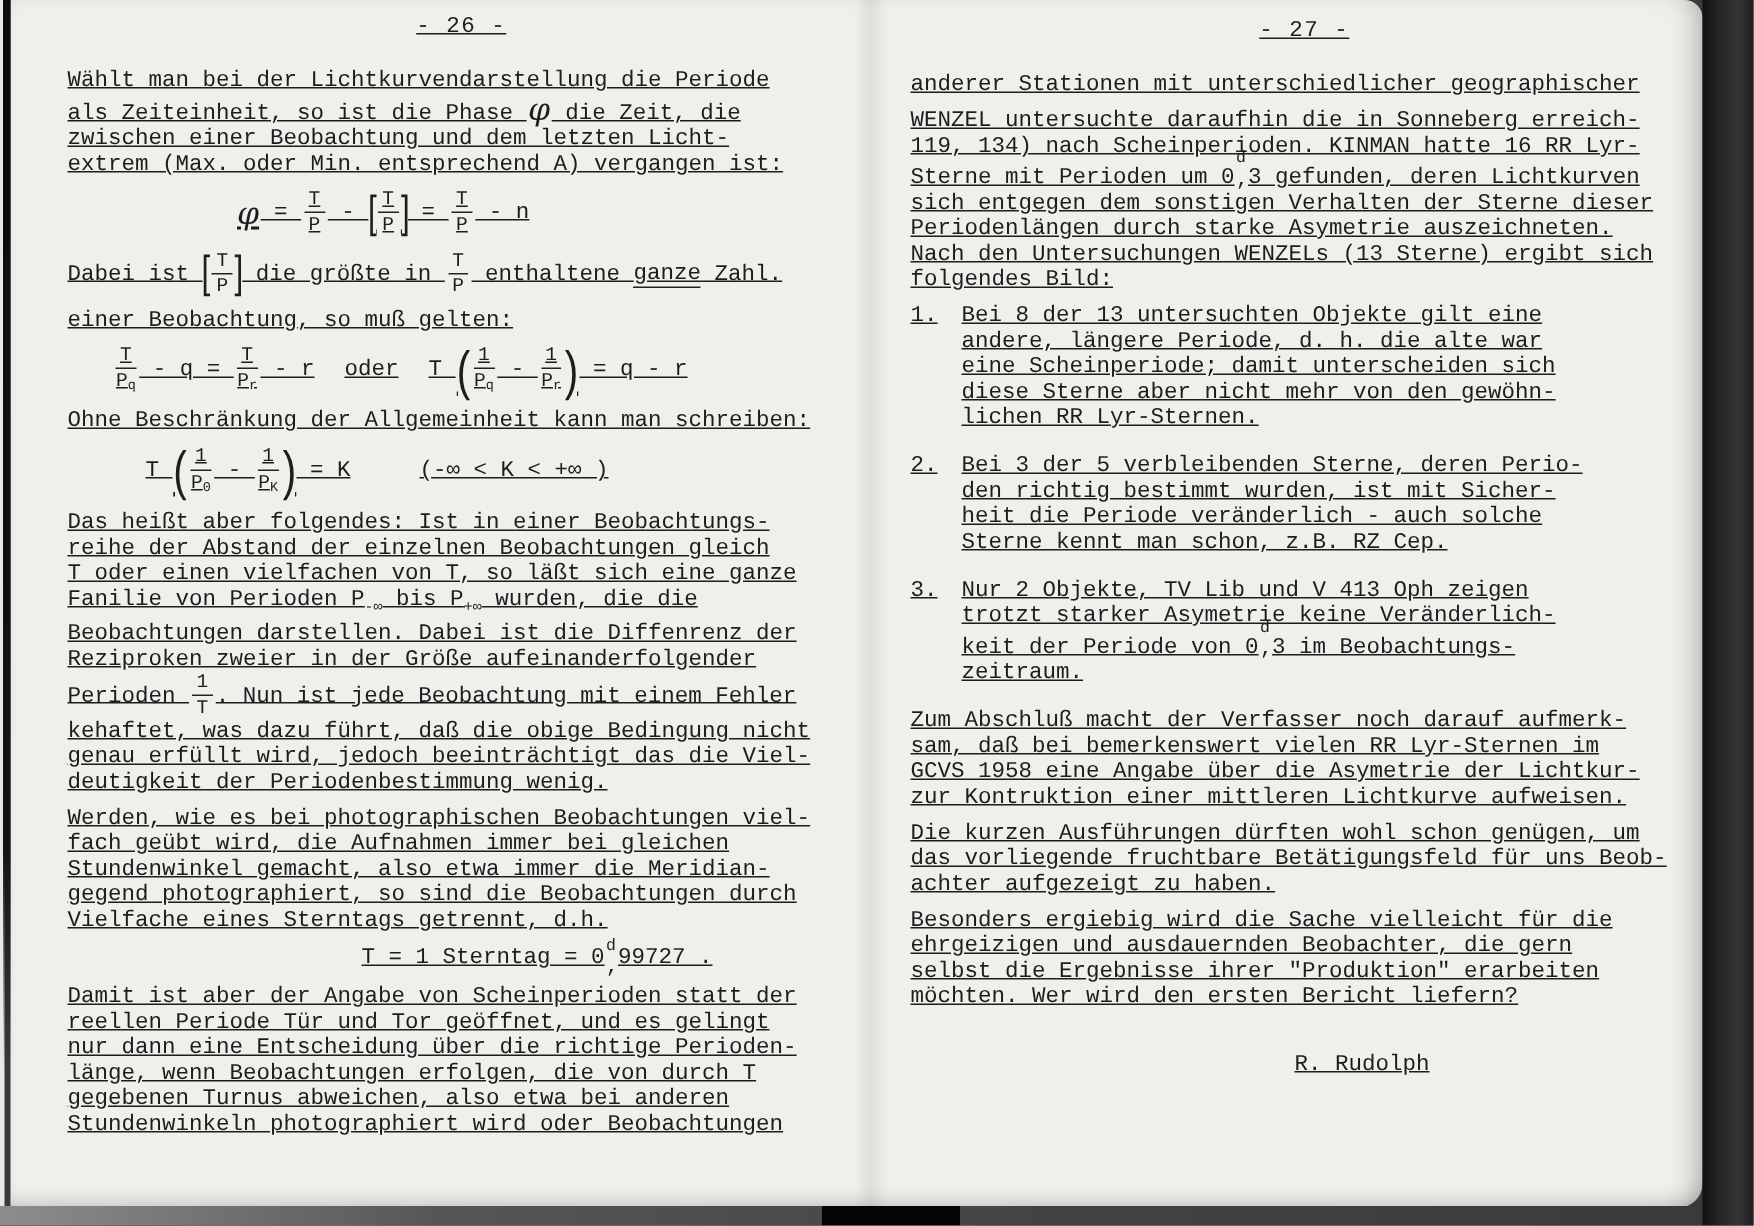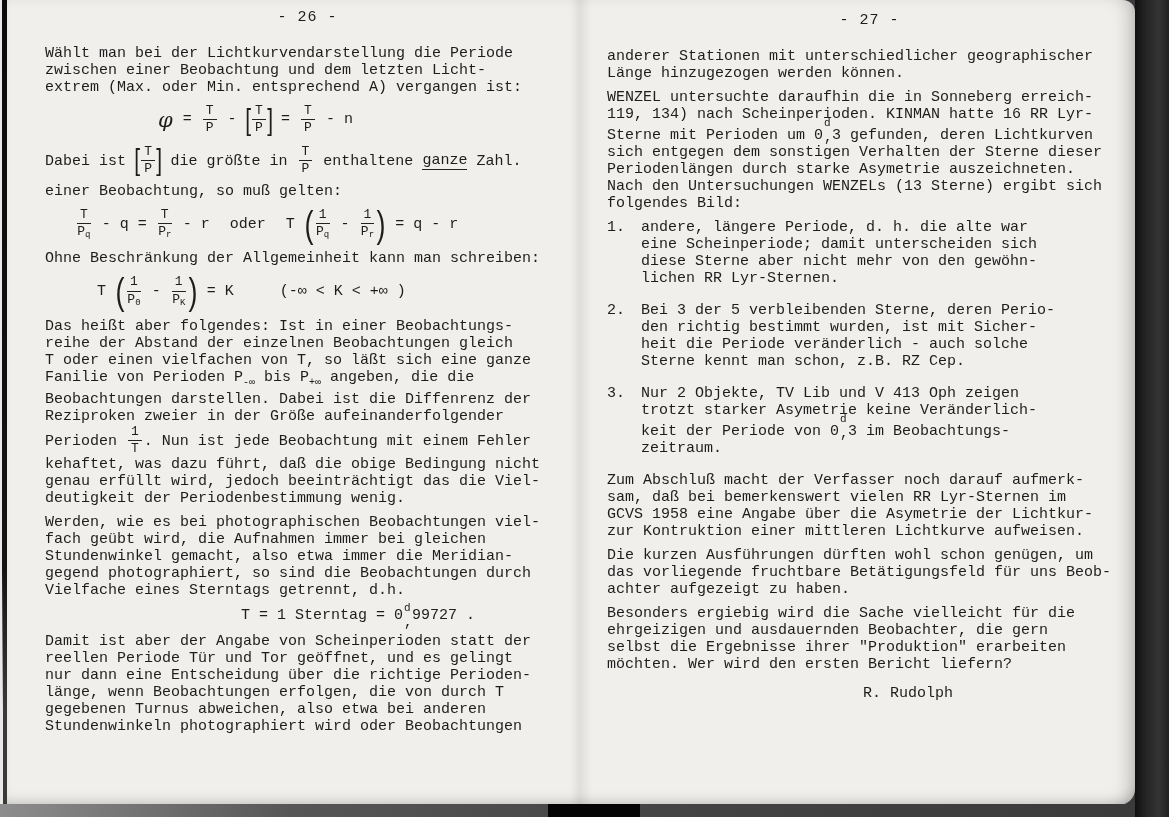--- a/index.html
+++ b/index.html
@@ -11,21 +11,21 @@
   .edge-white{position:absolute;left:0;top:0;width:3px;height:805px;background:#e9e9e7;}
   .edge-left-line{position:absolute;left:2px;top:0;width:5px;height:712px;
         background:linear-gradient(to bottom,#0b0b0b 0%,#141414 80%,rgba(20,20,20,0) 100%);}
   .edge-right{position:absolute;right:0;top:0;width:34px;height:817px;
         background:linear-gradient(to right,#101010 0%,#262626 35%,#343434 70%,#1f1f1f 100%);}
   .bottom-band{position:absolute;left:0;bottom:0;width:1169px;height:13px;
         background:linear-gradient(to right,#8d8d8d 0%,#565656 25%,#434343 60%,#3a3a3a 100%);}
   .bottom-black{position:absolute;left:548px;bottom:0;width:92px;height:13px;background:#050505;}
   .gutter{position:absolute;left:563px;top:0;width:22px;height:805px;
         background:linear-gradient(to right,rgba(0,0,0,0) 0%,rgba(0,0,0,.07) 45%,rgba(0,0,0,0) 100%);}
-  .page{position:absolute;width:540px;}
+  .page{position:absolute;width:540px;text-decoration:underline;}
   .page-left{left:38px;top:9px;}
   .page-right{left:600px;top:12px;}
   .page-number{text-align:center;font-size:15px;letter-spacing:1px;margin-bottom:19px;width:525px;}
   .page-body{font-size:15px;line-height:17px;}
   .para{margin-bottom:7px;}
   .line{white-space:pre;min-height:17px;}
   .t{white-space:pre;}
   .formula{margin:8px 0 9px 0;white-space:pre;display:flex;align-items:center;}
   .phi{font-family:"DejaVu Serif",serif;font-style:italic;font-size:21px;line-height:1;
        display:inline-block;transform:translateY(1px);padding:0 1px;}
@@ -39,53 +39,54 @@
   .paren{font-size:36px;line-height:.9;font-family:"Liberation Sans",sans-serif;font-weight:300;
       display:inline-block;transform:scaleX(.75);vertical-align:middle;margin:0 -1px;}
   .sb{font-size:10px;vertical-align:-4px;}
   .ul{border-bottom:1.2px solid #222;}
   .dstack{position:relative;display:inline-block;width:9px;height:16px;vertical-align:baseline;}
   .ds-top{position:absolute;top:-5px;left:1px;font-size:11px;line-height:1;}
   .ds-bot{position:absolute;top:7px;left:1px;font-size:14px;line-height:1;}
   .sp{display:inline-block;}
   .list-item{display:flex;margin-bottom:15px;}
   .marker{width:34px;flex:0 0 34px;}
-  .sig{margin-top:12px;}
+  .sig{margin-top:28px;}
 </style>
 </head>
 <body>
 
 <div class="scan">
   <div class="paper">
     <div class="gutter"></div>
     <div class="page page-left">
       <div class="page-number">- 26 -</div>
       <div class="page-body" id="left-body">
           <div class="para">
             <div class="line"><span class="t">Wählt man bei der Lichtkurvendarstellung die Periode</span></div>
+            <div class="line"><span class="t">als Zeiteinheit, so ist die Phase </span><span class="phi">φ</span><span class="t"> die Zeit, die</span></div>
             <div class="line"><span class="t">zwischen einer Beobachtung und dem letzten Licht-</span></div>
             <div class="line"><span class="t">extrem (Max. oder Min. entsprechend A) vergangen ist:</span></div>
           </div>
           <div class="formula" style="padding-left: 112px;"><span class="phi">φ</span><span class="t"> = </span><span class="frac"><span class="fn">T</span><span class="fd">P</span></span><span class="t"> - </span><span class="bfrac"><span class="bk">[</span><span class="frac"><span class="fn">T</span><span class="fd">P</span></span><span class="bk">]</span></span><span class="t"> = </span><span class="frac"><span class="fn">T</span><span class="fd">P</span></span><span class="t"> - n</span></div>
           <div class="para">
             <div class="line"><span class="t">Dabei ist </span><span class="bfrac"><span class="bk">[</span><span class="frac"><span class="fn">T</span><span class="fd">P</span></span><span class="bk">]</span></span><span class="t"> die größte in </span><span class="frac"><span class="fn">T</span><span class="fd">P</span></span><span class="t"> enthaltene </span><span class="ul">ganze</span><span class="t"> Zahl.</span></div>
           </div>
           <div class="para">
             <div class="line"><span class="t">einer Beobachtung, so muß gelten:</span></div>
           </div>
           <div class="formula" style="padding-left: 30px;"><span class="frac"><span class="fn">T</span><span class="fd">P<span class="fs">q</span></span></span><span class="t"> - q = </span><span class="frac"><span class="fn">T</span><span class="fd">P<span class="fs">r</span></span></span><span class="t"> - r</span><span class="sp" style="width: 20px;"></span><span class="t">oder</span><span class="sp" style="width: 20px;"></span><span class="t">T </span><span class="paren">(</span><span class="frac"><span class="fn">1</span><span class="fd">P<span class="fs">q</span></span></span><span class="t"> - </span><span class="frac"><span class="fn">1</span><span class="fd">P<span class="fs">r</span></span></span><span class="paren">)</span><span class="t"> = q - r</span></div>
           <div class="para">
             <div class="line"><span class="t">Ohne Beschränkung der Allgemeinheit kann man schreiben:</span></div>
           </div>
           <div class="formula" style="padding-left: 52px;"><span class="t">T </span><span class="paren">(</span><span class="frac"><span class="fn">1</span><span class="fd">P<span class="fs">0</span></span></span><span class="t"> - </span><span class="frac"><span class="fn">1</span><span class="fd">P<span class="fs">K</span></span></span><span class="paren">)</span><span class="t"> = K</span><span class="sp" style="width: 46px;"></span><span class="t">(-∞ &lt; K &lt; +∞ )</span></div>
           <div class="para">
             <div class="line"><span class="t">Das heißt aber folgendes: Ist in einer Beobachtungs-</span></div>
             <div class="line"><span class="t">reihe der Abstand der einzelnen Beobachtungen gleich</span></div>
             <div class="line"><span class="t">T oder einen vielfachen von T, so läßt sich eine ganze</span></div>
-            <div class="line"><span class="t">Fanilie von Perioden </span><span class="t"><span class="t">P</span><span class="sb">-∞</span></span><span class="t"> bis </span><span class="t"><span class="t">P</span><span class="sb">+∞</span></span><span class="t"> angeben, die die</span></div>
+            <div class="line"><span class="t">Fanilie von Perioden </span><span class="t"><span class="t">P</span><span class="sb">-∞</span></span><span class="t"> bis </span><span class="t"><span class="t">P</span><span class="sb">+∞</span></span><span class="t"> wurden, die die</span></div>
             <div class="line"><span class="t">Beobachtungen darstellen. Dabei ist die Diffenrenz der</span></div>
             <div class="line"><span class="t">Reziproken zweier in der Größe aufeinanderfolgender</span></div>
             <div class="line"><span class="t">Perioden </span><span class="frac"><span class="fn">1</span><span class="fd">T</span></span><span class="t">. Nun ist jede Beobachtung mit einem Fehler</span></div>
             <div class="line"><span class="t">kehaftet, was dazu führt, daß die obige Bedingung nicht</span></div>
             <div class="line"><span class="t">genau erfüllt wird, jedoch beeinträchtigt das die Viel-</span></div>
             <div class="line"><span class="t">deutigkeit der Periodenbestimmung wenig.</span></div>
           </div>
           <div class="para">
             <div class="line"><span class="t">Werden, wie es bei photographischen Beobachtungen viel-</span></div>
             <div class="line"><span class="t">fach geübt wird, die Aufnahmen immer bei gleichen</span></div>
@@ -102,34 +103,34 @@
             <div class="line"><span class="t">gegebenen Turnus abweichen, also etwa bei anderen</span></div>
             <div class="line"><span class="t">Stundenwinkeln photographiert wird oder Beobachtungen</span></div>
           </div>
         </div>
     </div>
     <div class="page page-right">
       <div class="page-number">- 27 -</div>
       <div class="page-body" id="right-body">
           <div class="para">
             <div class="line"><span class="t">anderer Stationen mit unterschiedlicher geographischer</span></div>
-            <div class="line"><span class="t">Länge hinzugezogen werden können.</span></div>
           </div>
           <div class="para">
             <div class="line"><span class="t">WENZEL untersuchte daraufhin die in Sonneberg erreich-</span></div>
             <div class="line"><span class="t">119, 134) nach Scheinperioden. KINMAN hatte 16 RR Lyr-</span></div>
             <div class="line"><span class="t">Sterne mit Perioden um 0</span><span class="dstack"><span class="ds-top">d</span><span class="ds-bot">,</span></span><span class="t">3 gefunden, deren Lichtkurven</span></div>
             <div class="line"><span class="t">sich entgegen dem sonstigen Verhalten der Sterne dieser</span></div>
             <div class="line"><span class="t">Periodenlängen durch starke Asymetrie auszeichneten.</span></div>
             <div class="line"><span class="t">Nach den Untersuchungen WENZELs (13 Sterne) ergibt sich</span></div>
             <div class="line"><span class="t">folgendes Bild:</span></div>
           </div>
           <div class="list-item">
             <div class="marker">1.</div>
             <div>
+              <div class="line"><span class="t">Bei 8 der 13 untersuchten Objekte gilt eine</span></div>
               <div class="line"><span class="t">andere, längere Periode, d. h. die alte war</span></div>
               <div class="line"><span class="t">eine Scheinperiode; damit unterscheiden sich</span></div>
               <div class="line"><span class="t">diese Sterne aber nicht mehr von den gewöhn-</span></div>
               <div class="line"><span class="t">lichen RR Lyr-Sternen.</span></div>
             </div>
           </div>
           <div class="list-item">
             <div class="marker">2.</div>
             <div>
               <div class="line"><span class="t">Bei 3 der 5 verbleibenden Sterne, deren Perio-</span></div>

